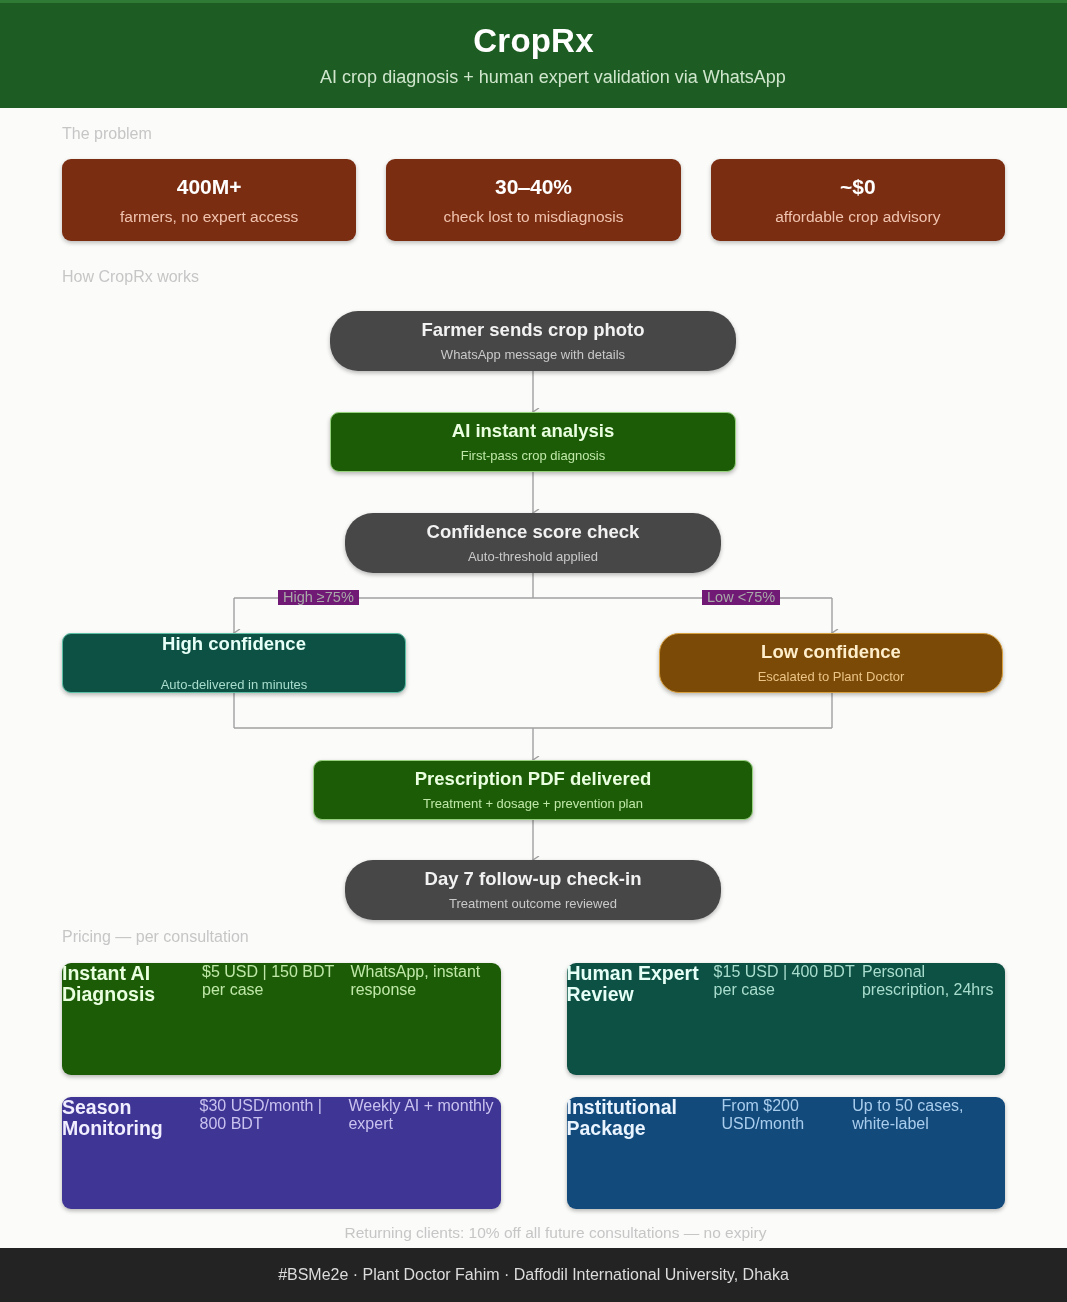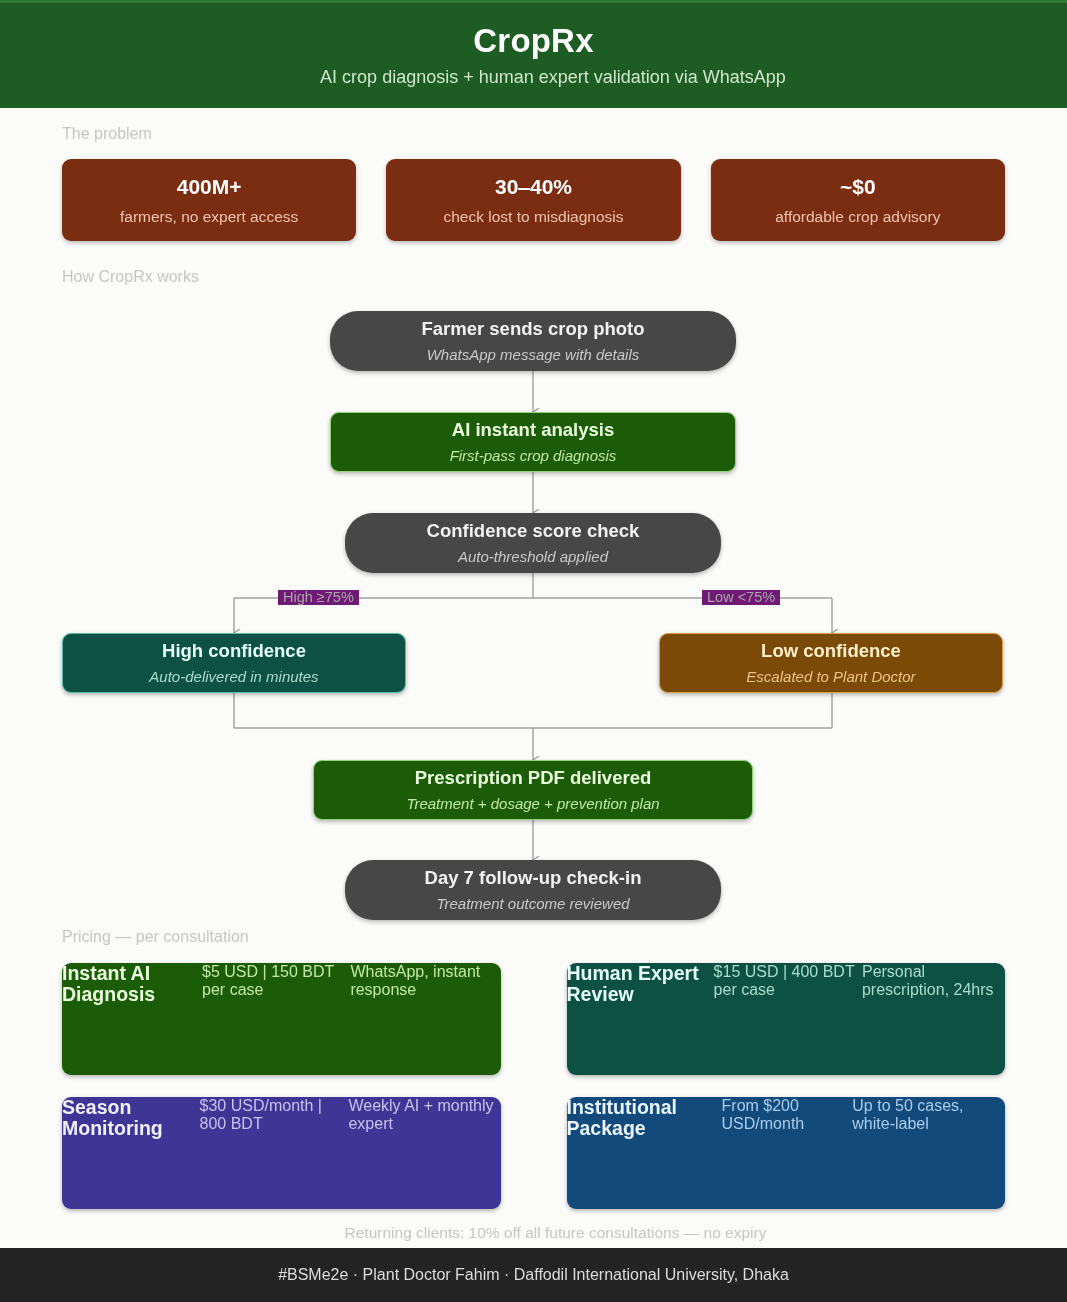--- a/index.html
+++ b/index.html
@@ -100,23 +100,22 @@
     box-shadow: 0 2px 4px rgba(0,0,0,0.28);
     box-sizing: border-box;
   }
   .node .t {
     font-size: 18.5px;
     font-weight: bold;
     line-height: 1.1;
     margin-bottom: 8px;
   }
   .node .s {
-    font-size: 15px;
-    line-height: 1.1;
-    font-style: italic;
+    font-size: 13px;
+    line-height: 1.1;
   }
   .n-gray  { background: #474747; border-radius: 28px; }
   .n-gray .t { color: #f2f2f2; }
   .n-gray .s { color: #c9c9c9; }
   .n-green { background: #1d5c07; border: 1px solid #97d27e; }
   .n-green .t { color: #eaffe0; }
   .n-green .s { color: #bfe8a8; }
   .n-teal  { background: #0d5044; border: 1px solid #5bbfa6; }
   .n-teal .t { color: #e6fff7; }
   .n-teal .s { color: #a8ddcd; }
@@ -283,26 +282,26 @@
   </div>
 
   <div class="node n-gray" style="left:345px; top:208px; width:376px; height:60px;">
     <div class="t">Confidence score check</div>
     <div class="s">Auto-threshold applied</div>
   </div>
 
   <div class="edge-label" style="left:278px; top:285px;">High ≥75%</div>
   <div class="edge-label" style="left:702px; top:285px;">Low &lt;75%</div>
 
-  <div class="node n-teal" style="left:62px; top:328px; width:344px; height:60px;">
+  <div class="node n-teal" style="left:62px; top:328px; width:344px; height:60px;justify-content:space-between;">
     <div class="t">High confidence</div>
     <div class="s">Auto-delivered in minutes</div>
   </div>
 
-  <div class="node n-brown" style="left:659px; top:328px; width:344px; height:60px;">
+  <div class="node n-brown" style="left:659px; top:328px; width:344px; height:60px;border-radius:20px;">
     <div class="t">Low confidence</div>
     <div class="s">Escalated to Plant Doctor</div>
   </div>
 
   <div class="node n-green" style="left:313px; top:455px; width:440px; height:60px;">
     <div class="t">Prescription PDF delivered</div>
     <div class="s">Treatment + dosage + prevention plan</div>
   </div>
 
   <div class="node n-gray" style="left:345px; top:555px; width:376px; height:60px;">

